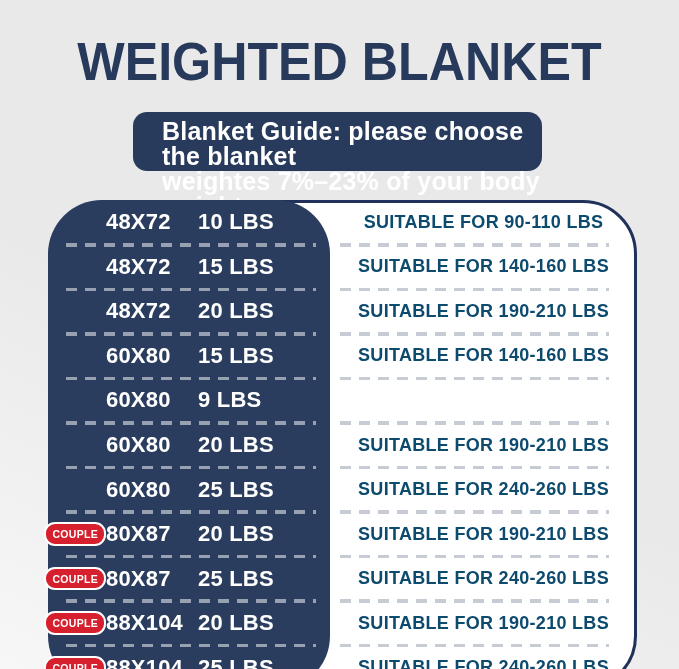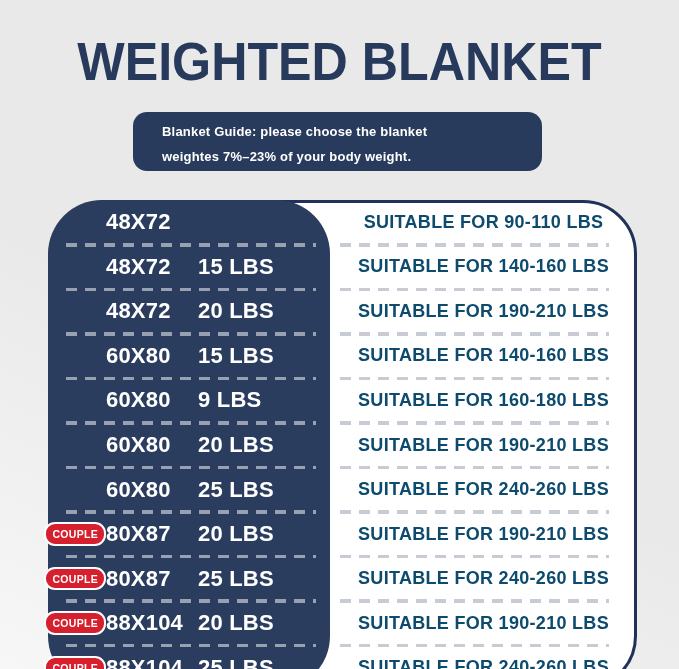--- a/index.html
+++ b/index.html
@@ -14,21 +14,21 @@
   .title{
     position:absolute;top:9px;left:0;width:679px;text-align:center;
     font-size:54px;font-weight:bold;color:#283a5c;line-height:56px;
     transform:scaleX(.93);letter-spacing:0;white-space:nowrap;
   }
 
   .banner{
     position:absolute;left:133px;top:88px;width:409px;height:59px;
     background:#293b5c;border-radius:14px;box-sizing:border-box;
     padding:7px 0 0 29px;color:#ffffff;font-weight:bold;
-    font-size:13px;line-height:25px;letter-spacing:.2px;
+    font-size:25px;line-height:25px;letter-spacing:.2px;
   }
 
   .table{position:absolute;left:48px;top:176px;width:589px;height:490px;}
   .panel-white{
     position:absolute;top:0;bottom:0;left:120px;right:0;
     background:#ffffff;border:3px solid #20325a;border-radius:54px;
     box-sizing:border-box;
   }
   .panel-navy{
     position:absolute;top:0;bottom:0;left:0;width:282px;
@@ -76,20 +76,21 @@
   <div class="table">
     <div class="panel-white"></div>
     <div class="panel-navy"></div>
     <div class="rows" id="rows">
         <div class="row">
     <div class="cell-left">
       <span class="badge-slot">
         <span class="badge hidden">COUPLE</span>
       </span>
       <span class="size">48X72</span>
+      <span class="lbs">10 LBS</span>
     </div>
     <div class="cell-right">SUITABLE FOR 90-110 LBS</div>
     <i class="sep sep-l"></i>
     <i class="sep sep-r"></i>
   </div>
         <div class="row">
     <div class="cell-left">
       <span class="badge-slot">
         <span class="badge hidden">COUPLE</span>
       </span>
@@ -125,21 +126,20 @@
     <i class="sep sep-r"></i>
   </div>
         <div class="row">
     <div class="cell-left">
       <span class="badge-slot">
         <span class="badge hidden">COUPLE</span>
       </span>
       <span class="size">60X80</span>
       <span class="lbs">9 LBS</span>
     </div>
-    <div class="cell-right">SUITABLE FOR 160-180 LBS</div>
     <i class="sep sep-l"></i>
     <i class="sep sep-r"></i>
   </div>
         <div class="row">
     <div class="cell-left">
       <span class="badge-slot">
         <span class="badge hidden">COUPLE</span>
       </span>
       <span class="size">60X80</span>
       <span class="lbs">20 LBS</span>

